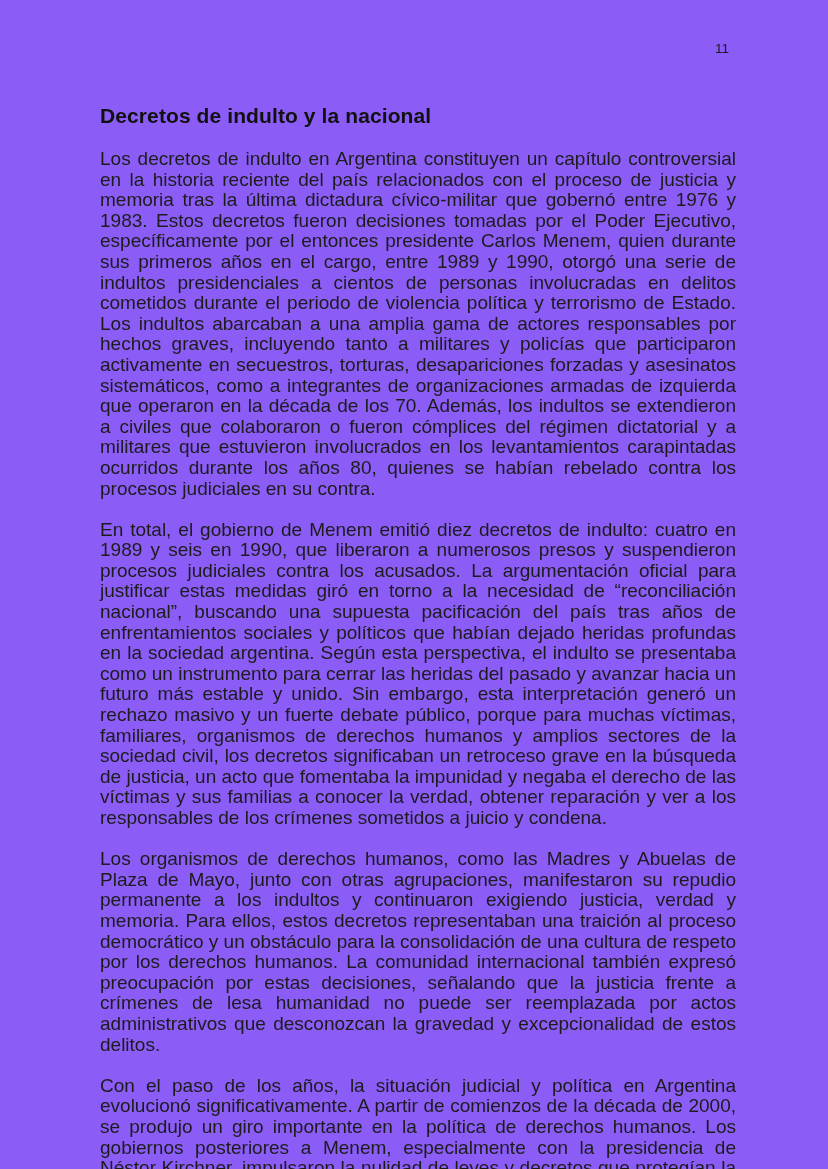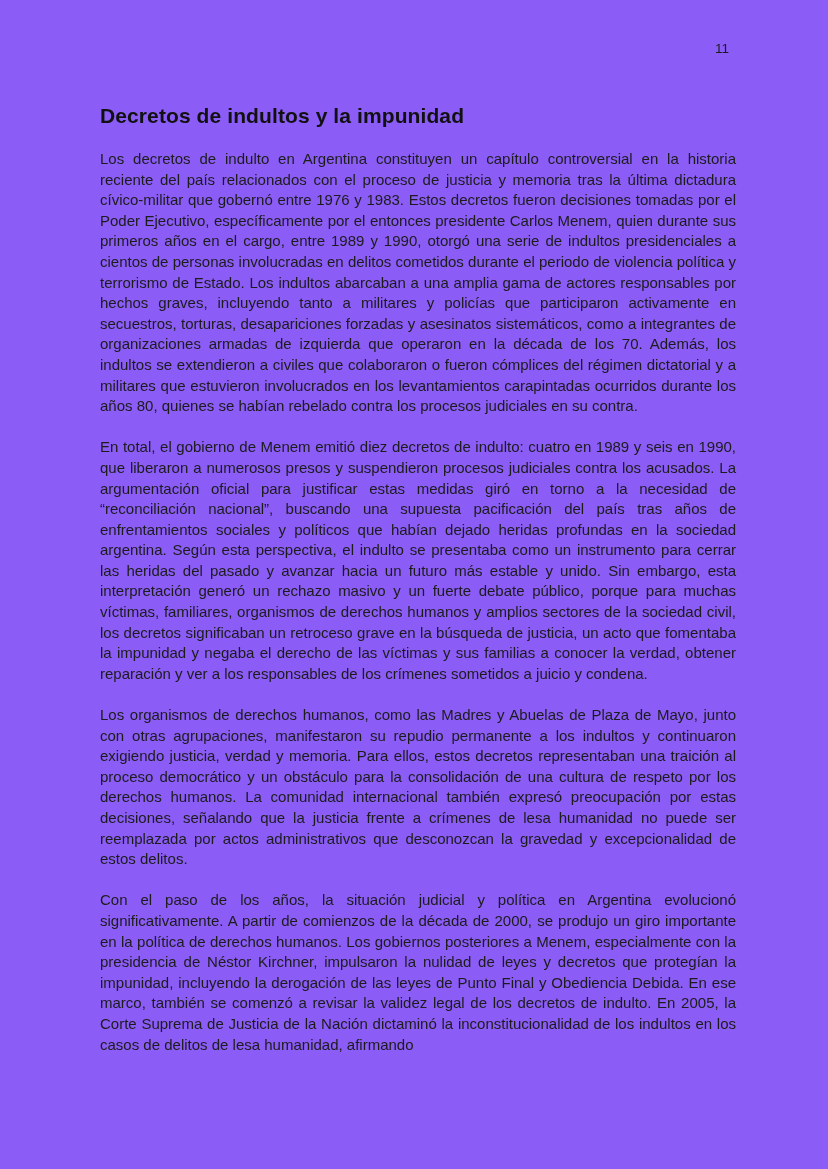--- a/index.html
+++ b/index.html
@@ -28,36 +28,36 @@
   h1.doc-title {
     margin: 46px 0 0 0;
     font-size: 21px;
     line-height: 25px;
     font-weight: bold;
     color: #111111;
     letter-spacing: 0.1px;
   }
   p.doc-paragraph {
     margin: 20.6px 0 0 0;
-    font-size: 15px;
+    font-size: 19px;
     line-height: 20.6px;
     text-align: justify;
     color: #1c1c1c;
   }
   p.doc-paragraph:first-of-type {
     margin-top: 21px;
   }
 </style>
 </head>
 <body>
 
 <div class="page">
   <div class="page-number">11</div>
 
-  <h1 class="doc-title">Decretos de indultos y la impunidad</h1>
+  <h1 class="doc-title">Decretos de indulto y la nacional</h1>
 
   <p class="doc-paragraph">Los decretos de indulto en Argentina constituyen un capítulo controversial en la historia reciente del país relacionados con el proceso de justicia y memoria tras la última dictadura cívico-militar que gobernó entre 1976 y 1983. Estos decretos fueron decisiones tomadas por el Poder Ejecutivo, específicamente por el entonces presidente Carlos Menem, quien durante sus primeros años en el cargo, entre 1989 y 1990, otorgó una serie de indultos presidenciales a cientos de personas involucradas en delitos cometidos durante el periodo de violencia política y terrorismo de Estado. Los indultos abarcaban a una amplia gama de actores responsables por hechos graves, incluyendo tanto a militares y policías que participaron activamente en secuestros, torturas, desapariciones forzadas y asesinatos sistemáticos, como a integrantes de organizaciones armadas de izquierda que operaron en la década de los 70. Además, los indultos se extendieron a civiles que colaboraron o fueron cómplices del régimen dictatorial y a militares que estuvieron involucrados en los levantamientos carapintadas ocurridos durante los años 80, quienes se habían rebelado contra los procesos judiciales en su contra.</p>
 
   <p class="doc-paragraph">En total, el gobierno de Menem emitió diez decretos de indulto: cuatro en 1989 y seis en 1990, que liberaron a numerosos presos y suspendieron procesos judiciales contra los acusados. La argumentación oficial para justificar estas medidas giró en torno a la necesidad de “reconciliación nacional”, buscando una supuesta pacificación del país tras años de enfrentamientos sociales y políticos que habían dejado heridas profundas en la sociedad argentina. Según esta perspectiva, el indulto se presentaba como un instrumento para cerrar las heridas del pasado y avanzar hacia un futuro más estable y unido. Sin embargo, esta interpretación generó un rechazo masivo y un fuerte debate público, porque para muchas víctimas, familiares, organismos de derechos humanos y amplios sectores de la sociedad civil, los decretos significaban un retroceso grave en la búsqueda de justicia, un acto que fomentaba la impunidad y negaba el derecho de las víctimas y sus familias a conocer la verdad, obtener reparación y ver a los responsables de los crímenes sometidos a juicio y condena.</p>
 
   <p class="doc-paragraph">Los organismos de derechos humanos, como las Madres y Abuelas de Plaza de Mayo, junto con otras agrupaciones, manifestaron su repudio permanente a los indultos y continuaron exigiendo justicia, verdad y memoria. Para ellos, estos decretos representaban una traición al proceso democrático y un obstáculo para la consolidación de una cultura de respeto por los derechos humanos. La comunidad internacional también expresó preocupación por estas decisiones, señalando que la justicia frente a crímenes de lesa humanidad no puede ser reemplazada por actos administrativos que desconozcan la gravedad y excepcionalidad de estos delitos.</p>
 
   <p class="doc-paragraph">Con el paso de los años, la situación judicial y política en Argentina evolucionó significativamente. A partir de comienzos de la década de 2000, se produjo un giro importante en la política de derechos humanos. Los gobiernos posteriores a Menem, especialmente con la presidencia de Néstor Kirchner, impulsaron la nulidad de leyes y decretos que protegían la impunidad, incluyendo la derogación de las leyes de Punto Final y Obediencia Debida. En ese marco, también se comenzó a revisar la validez legal de los decretos de indulto. En 2005, la Corte Suprema de Justicia de la Nación dictaminó la inconstitucionalidad de los indultos en los casos de delitos de lesa humanidad, afirmando</p>
 </div>
 

